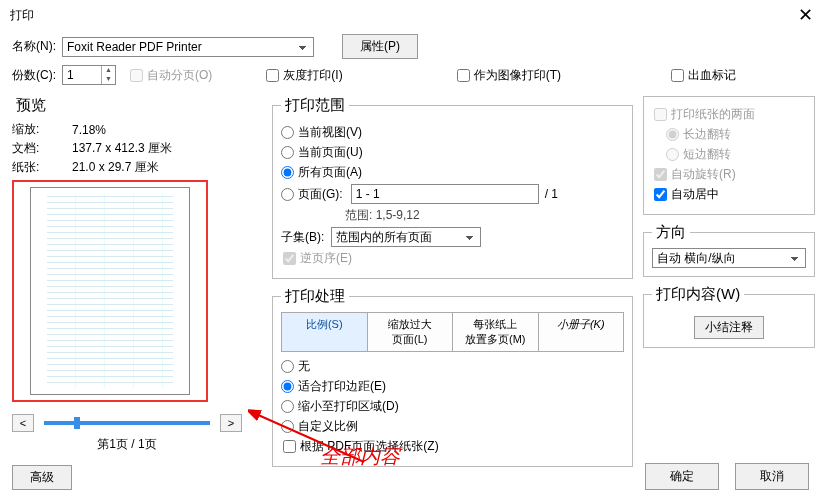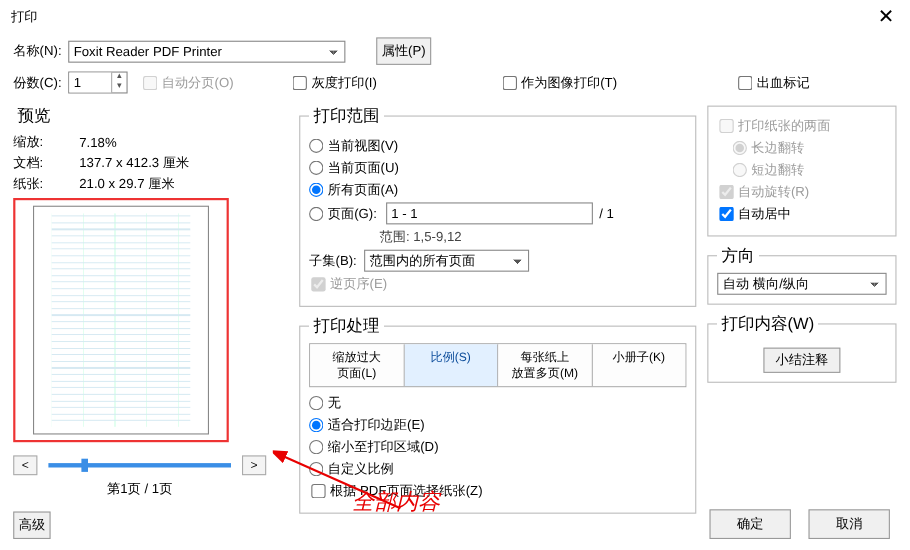--- a/index.html
+++ b/index.html
@@ -5,21 +5,21 @@
 * { box-sizing: border-box; font-family: "Microsoft YaHei", "Segoe UI", sans-serif; font-size: 12px; }
 body { margin: 0; background: #fff; width: 827px; height: 500px; position: relative; overflow: hidden; }
 .titlebar { display: flex; justify-content: space-between; align-items: center; padding: 4px 10px 2px 10px; }
 .title { font-size: 12px; }
 .close { font-size: 18px; font-family: Arial; cursor: pointer; padding: 0 4px; }
 .row { display: flex; align-items: center; margin: 2px 0; }
 .top-section { padding: 4px 12px 8px 12px; border-bottom: 1px solid transparent; }
 .label { min-width: 50px; }
 select, input[type=text] { border: 1px solid #888; padding: 2px 4px; background: #fff; height: 20px; }
 select { appearance: none; padding-right: 22px; background-image: linear-gradient(45deg, transparent 50%, #555 50%), linear-gradient(135deg, #555 50%, transparent 50%); background-position: calc(100% - 10px) 8px, calc(100% - 6px) 8px; background-size: 4px 4px; background-repeat: no-repeat; }
-.btn { background: #f0f0f0; border: 1px solid #999; padding: 3px 4px; font-size: 12px; cursor: pointer; }
+.btn { background: #f0f0f0; border: 1px solid #999; padding: 3px 17px; font-size: 12px; cursor: pointer; }
 .spinner { display: inline-flex; align-items: stretch; border: 1px solid #888; height: 20px; }
 .spinner input { border: none; width: 38px; text-align: left; padding: 0 4px; height: 100%; }
 .spinner .arrows { display: flex; flex-direction: column; border-left: 1px solid #aaa; width: 14px; }
 .spinner .arrows span { flex: 1; font-size: 7px; text-align: center; line-height: 8px; cursor: pointer; color: #555; }
 input[type=checkbox] { margin: 0 4px 0 2px; vertical-align: middle; }
 input[type=radio] { margin: 0 4px 0 0; vertical-align: middle; }
 .three-col { display: flex; gap: 10px; padding: 0 12px; }
 .col-left { width: 250px; }
 .col-mid { flex: 1; }
 .col-right { width: 172px; }
@@ -34,21 +34,21 @@
   repeating-linear-gradient(90deg, transparent 0 28px, #dfe 28px 29px);
   opacity:.85;
 }
 .slider-row { display:flex; align-items:center; gap:10px; margin-top:8px; width:230px;}
 .navbtn { border:1px solid #aaa; background:#f4f4f4; width:22px; height:18px; font-size:11px; cursor:pointer; text-align:center;}
 .slider { flex:1; height:4px; background:#3a8ee6; position:relative; }
 .slider::after{content:"";position:absolute; left:18%; top:-4px; width:6px; height:12px; background:#3a8ee6;}
 .page-label { text-align:center; margin-top:4px; width:230px; }
 .tabs { display:flex; border:1px solid #aaa; margin-bottom:6px;}
 .tab { flex:1; text-align:center; padding:4px 2px; border-right:1px solid #aaa; font-size:11px; cursor:pointer; background:#fdfdfd;}
-.tab:last-child{border-right:none;}
+.tab:last-child{border-right:none;font-style:italic;}
 .tab.active{ background:#e2f0ff; color:#0a4b9a;}
 .opt-row { margin:3px 0; display:flex; align-items:center; }
 .range-help { margin-left:64px; color:#444;}
 .disabled { color:#9c9c9c; }
 .disabled input { accent-color:#bbb; }
 .adv-btn { position:absolute; left:12px; bottom:10px;}
 .ok-row { position:absolute; right:18px; bottom:10px; display:flex; gap:16px;}
 .red-arrow { position:absolute; left:248px; bottom:14px; pointer-events:none;}
 .red-text { color:#e80000; font-size:20px; font-style:italic; }
 .small-btn { padding:2px 10px;}
@@ -146,23 +146,23 @@
         <select style="width:150px"><option>范围内的所有页面</option></select>
       </div>
       <div class="opt-row disabled">
           <label><input type="checkbox" checked="" disabled="" style=""><span>逆页序(E)</span></label>
         </div>
     </fieldset>
 
     <fieldset>
       <legend>打印处理</legend>
       <div class="tabs">
+        <div class="tab active">比例(S)</div>
         <div class="tab" style="white-space:pre-line">缩放过大
 页面(L)</div>
-        <div class="tab active">比例(S)</div>
         <div class="tab" style="white-space:pre-line">每张纸上
 放置多页(M)</div>
         <div class="tab">小册子(K)</div>
       </div>
       <div class="opt-row">
           <label><input type="radio" name="h" style=""><span>无</span></label>
         </div>
       <div class="opt-row">
           <label><input type="radio" name="h" checked="" style=""><span>适合打印边距(E)</span></label>
         </div>

